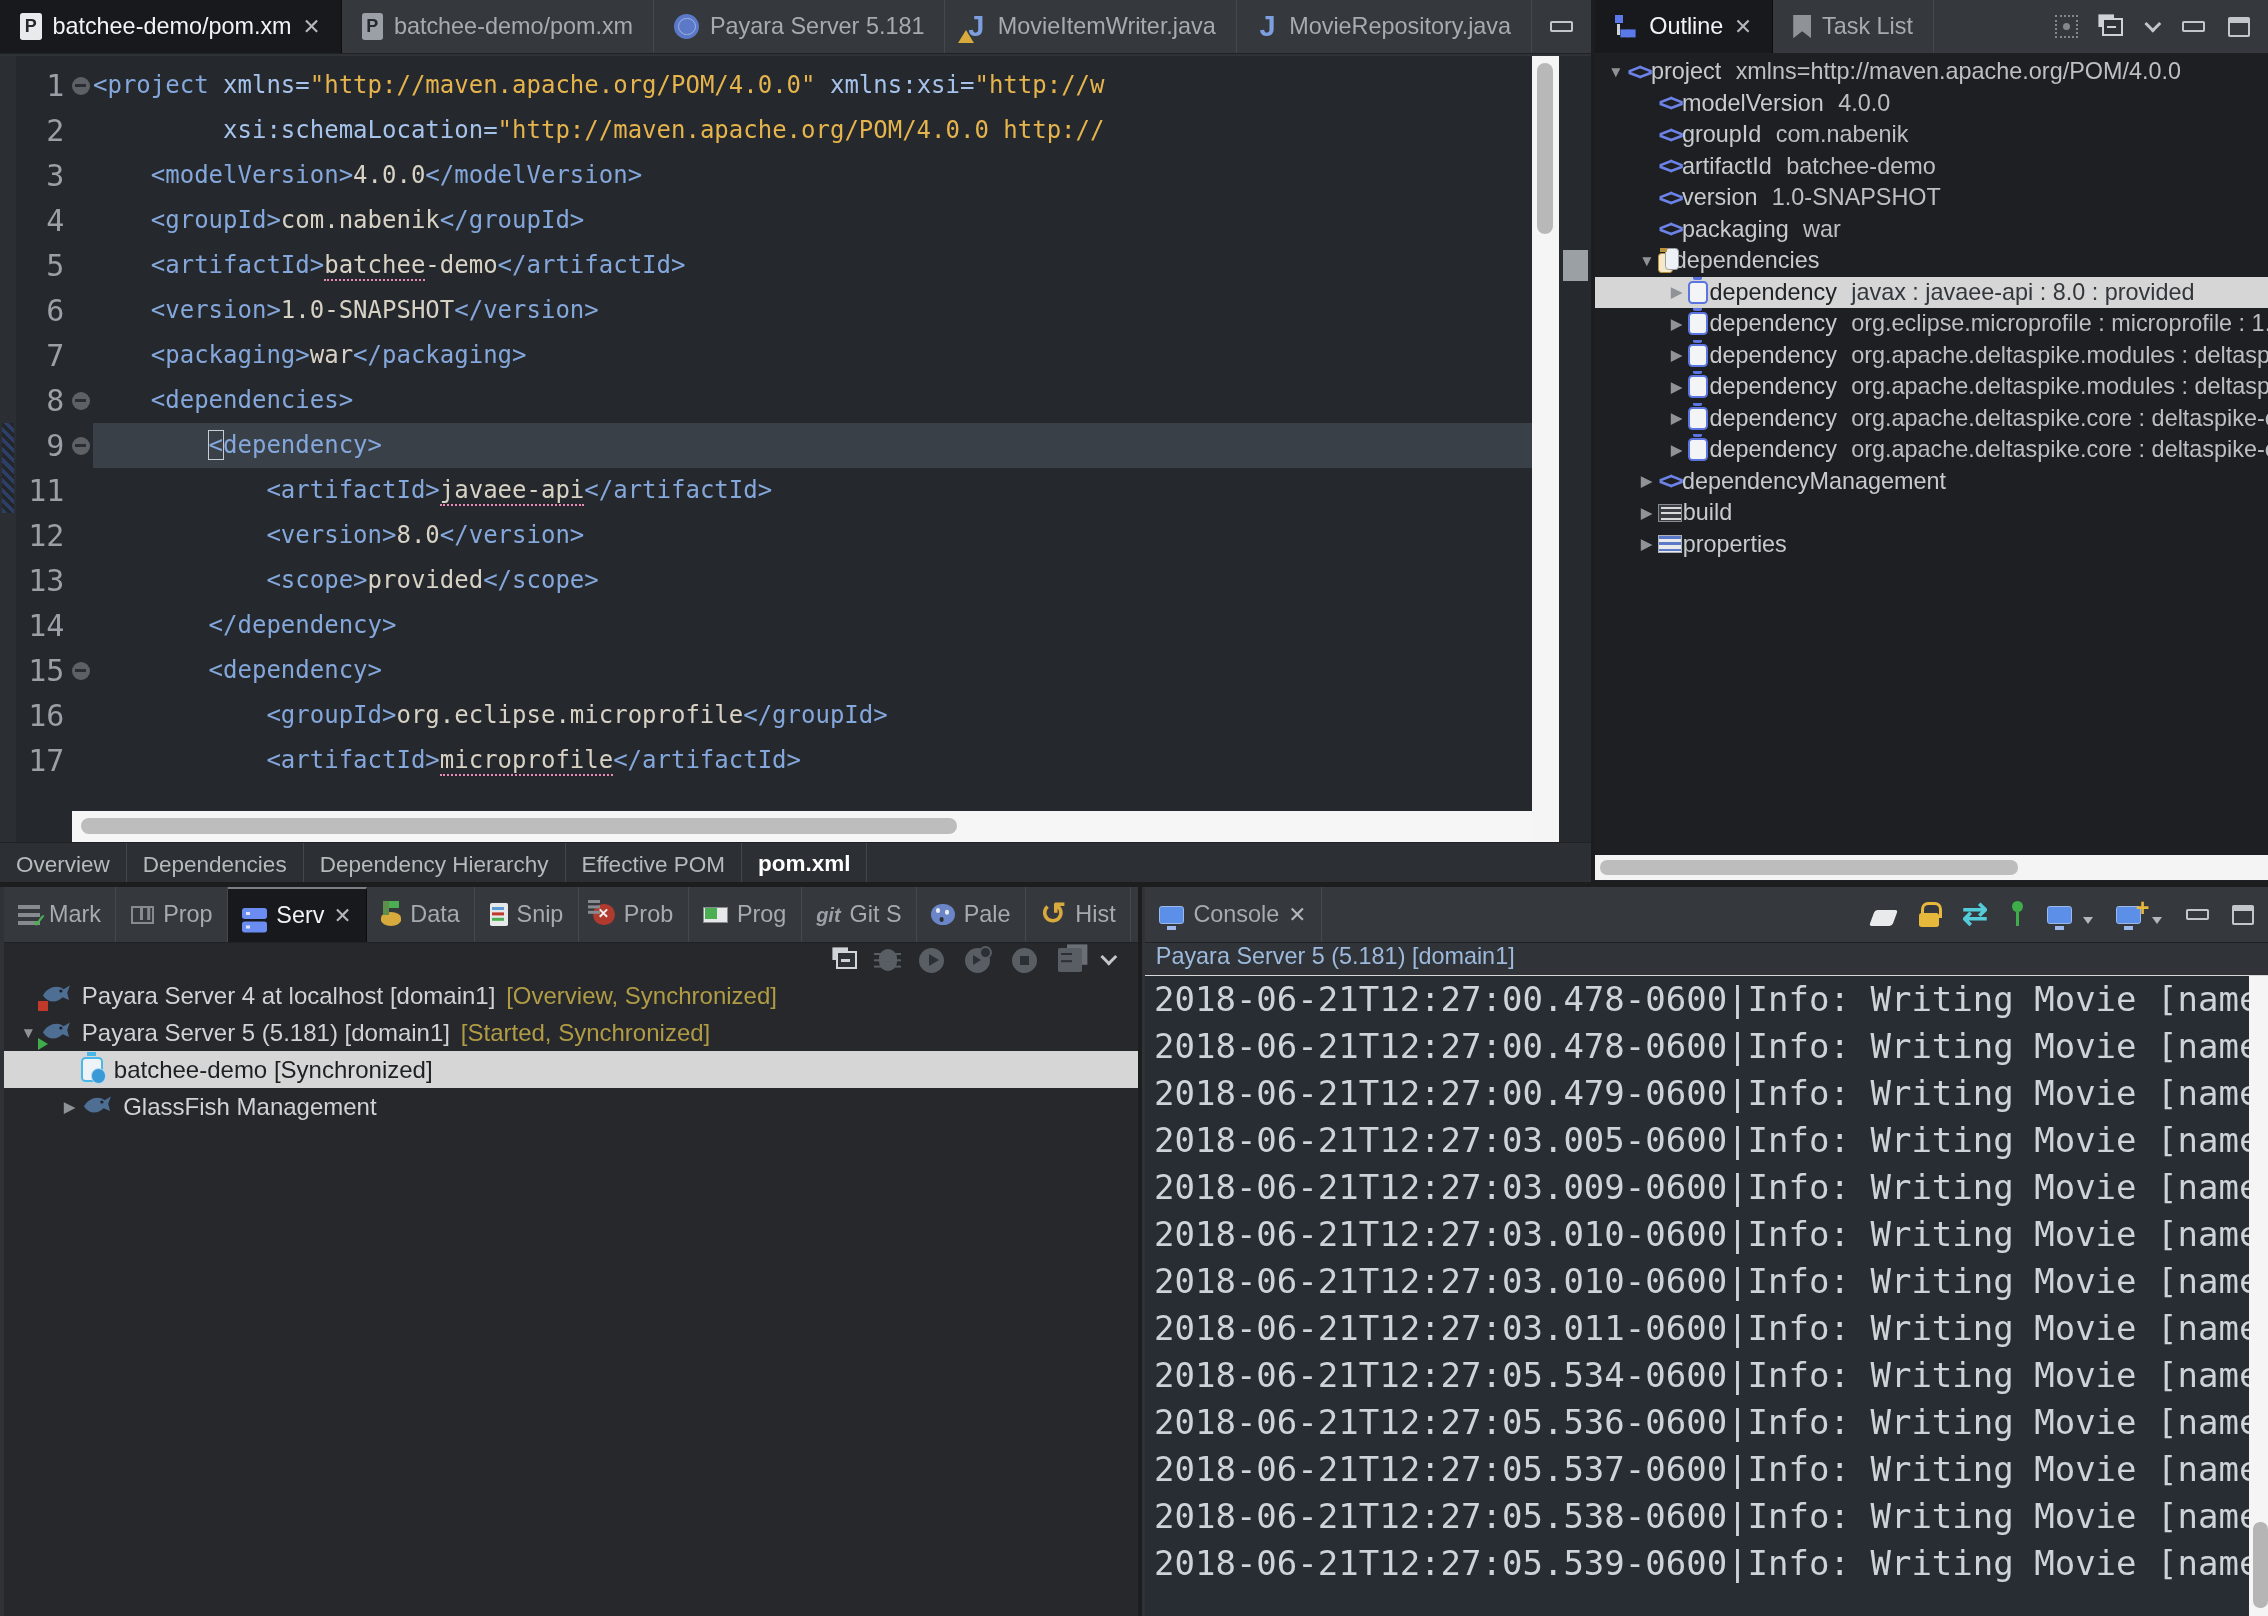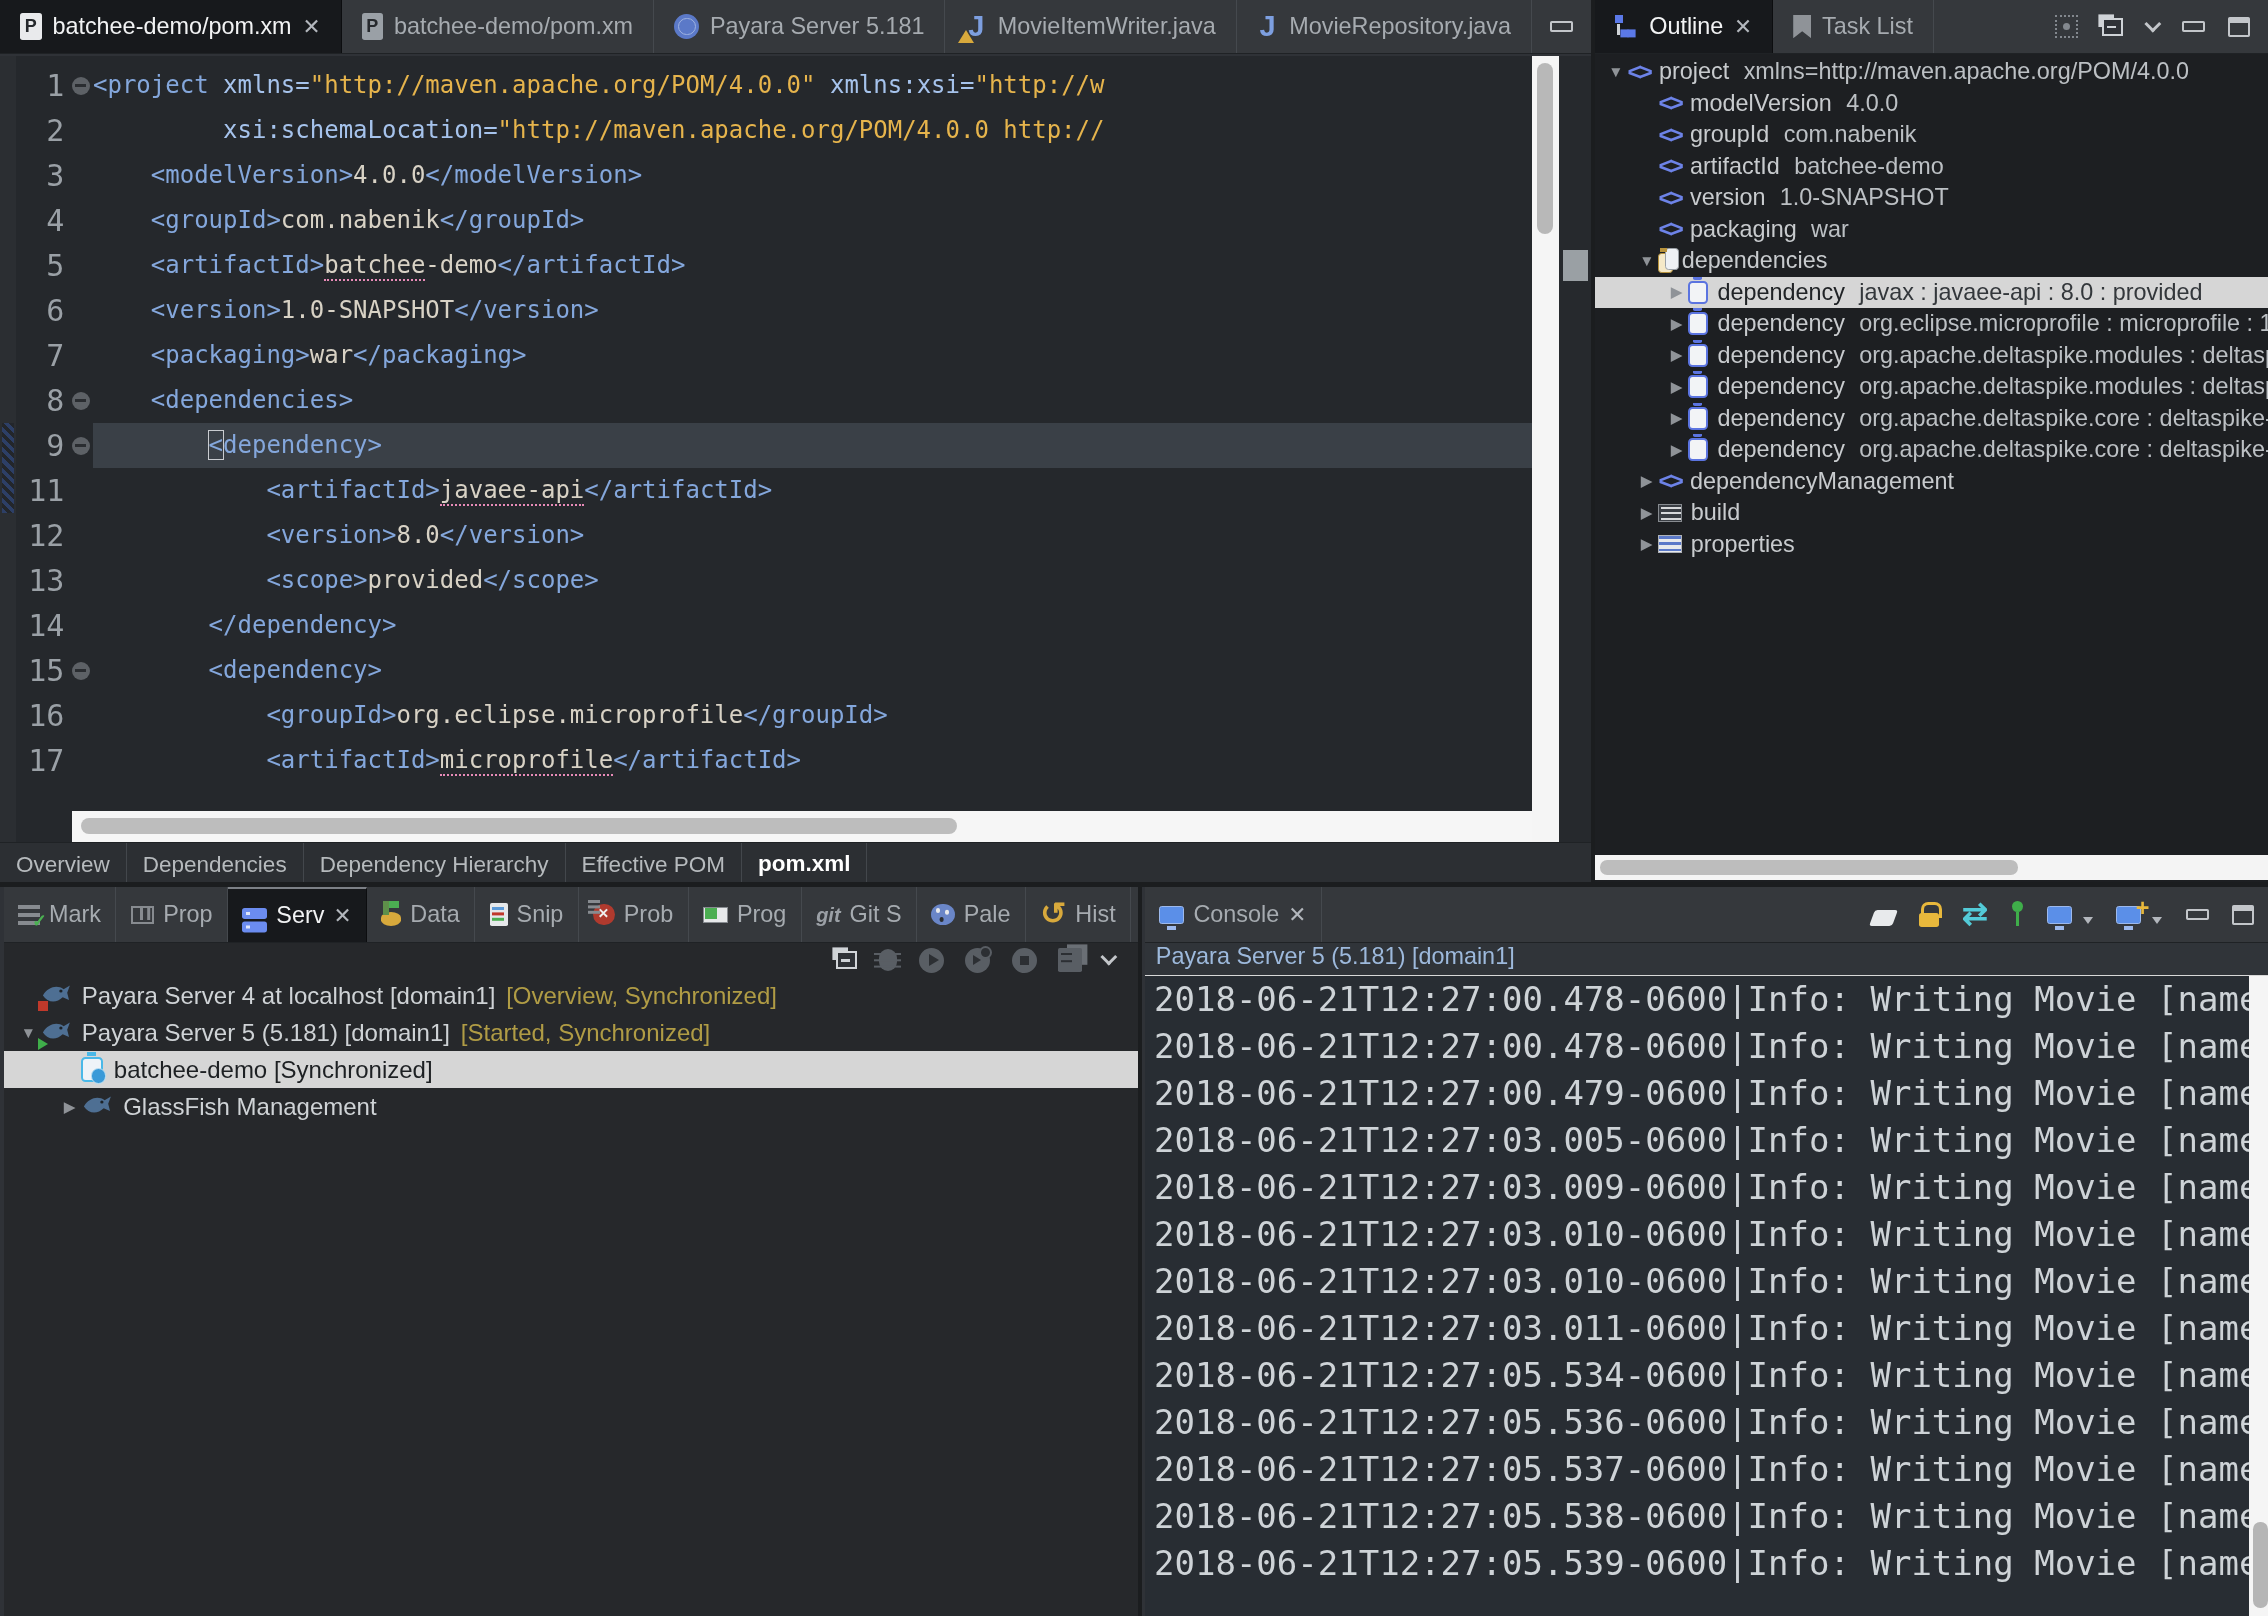--- a/index.html
+++ b/index.html
@@ -163,21 +163,21 @@
   .ed-hthumb { position:absolute; left:9px; top:7.2px; width:60%; height:16px; background:#bdbdbd; border-radius:8px; }
 
   .pom-tabs { position:absolute; left:0; top:842px; width:1591px; height:45px; background:#2c2f33;
       display:flex; align-items:center; font-size:22.5px; color:#b6babd; border-top:1.8px solid #1f2225; }
   .pom-tabs .ptab { padding:0 16px; height:100%; display:flex; align-items:center; border-right:1.8px solid #43474c; }
   .pom-tabs .ptab.active { color:#ffffff; font-weight:bold; border-bottom:3.6px solid #cdd0d3; }
 
   
   .outline-body { position:absolute; left:0; top:56px; width:673px; height:789px; background:#1d1f22; overflow:hidden; }
   .orow { display:flex; align-items:center; height:31.5px; font-size:23.4px; color:#c8cbce; white-space:nowrap; overflow:hidden; padding-left:9px; }
-  .orow .nm { margin-left:9px; }
+  .orow .nm { margin-left:1px; }
   .orow .val { margin-left:14.4px; color:#bcc0c4; }
   .orow.sel { background:#d6d6d6; color:#202326; }
   .orow.sel .val { color:#33373b; }
   .out-hscroll { position:absolute; left:0; bottom:7.2px; width:673px; height:25px; background:#f4f4f4; }
   .out-hthumb { position:absolute; left:5.4px; top:5.4px; width:62%; height:14.4px; background:#bdbdbd; border-radius:7.2px; }
 
   
   .bottom { position:absolute; left:4px; top:887px; width:2268px; height:730px;border-radius:10px; }
   .servers-zone { position:absolute; left:0; top:0; width:1138px; height:730px; background:#26282b; }
   .console-zone { position:absolute; left:1141px; top:0; width:1127px; height:730px; background:#303439; }

